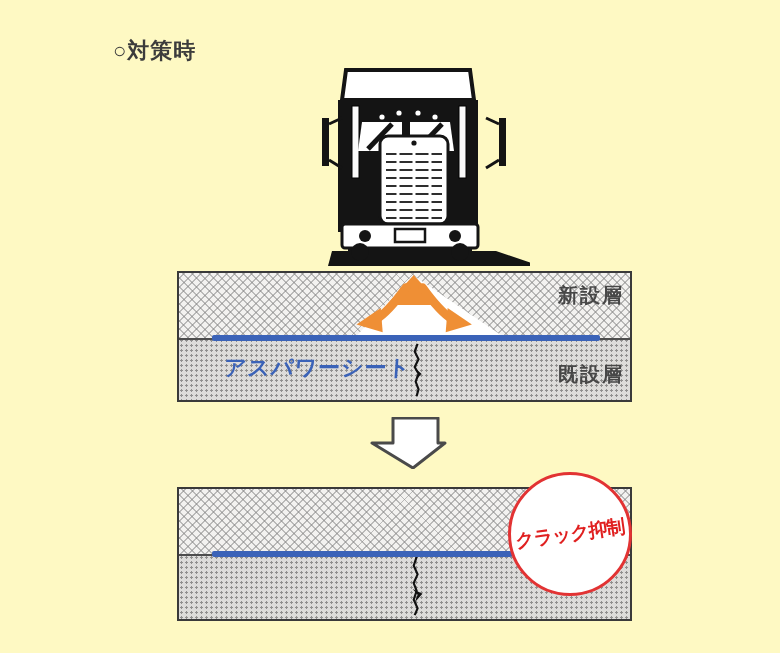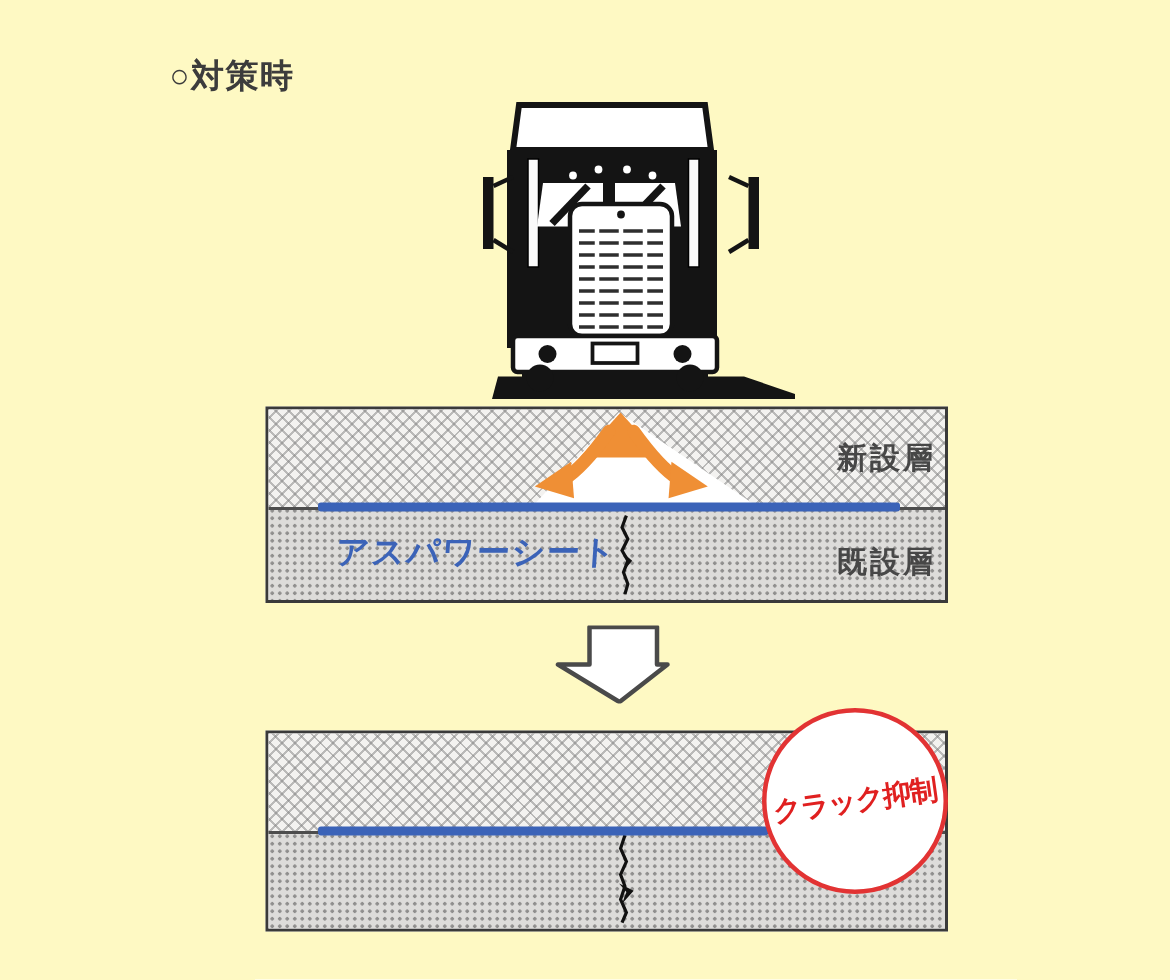--- a/index.html
+++ b/index.html
@@ -41,21 +41,21 @@
   .block-bottom .sheet-line{left:33px;width:300px;top:62px;}
 
   .overlay-svg{position:absolute;inset:0;width:100%;height:100%;z-index:2;pointer-events:none;}
 
   .force-label{position:absolute;left:19px;top:20px;z-index:4;font-size:29px;font-weight:bold;
     color:var(--force-text-red,#c41f1f);letter-spacing:2px;white-space:nowrap;}
   .sheet-label{position:absolute;left:45px;top:80px;z-index:4;font-size:22px;font-weight:bold;
     color:var(--sheet-blue,#3b63b8);letter-spacing:1px;white-space:nowrap;transform:skewX(-4deg);}
   .layer-label{position:absolute;right:6px;z-index:4;font-size:20px;font-weight:bold;
     color:var(--layer-label-gray,#474747);letter-spacing:2px;white-space:nowrap;}
-  .label-new{top:19px;}
+  .label-new{top:9px;}
   .label-old{top:88px;}
 
   .down-arrow{position:absolute;left:370px;top:417px;width:78px;height:52px;}
 
   .badge{position:absolute;left:508px;top:472px;width:124px;height:124px;border-radius:50%;
     background:#fff;border:3px solid var(--badge-border-red,#e23333);box-sizing:border-box;
     z-index:5;display:flex;align-items:center;justify-content:center;}
   .badge span{font-size:19px;font-weight:bold;color:var(--badge-text-red,#e02020);
     transform:rotate(-8deg);letter-spacing:-1px;white-space:nowrap;}
 </style>

